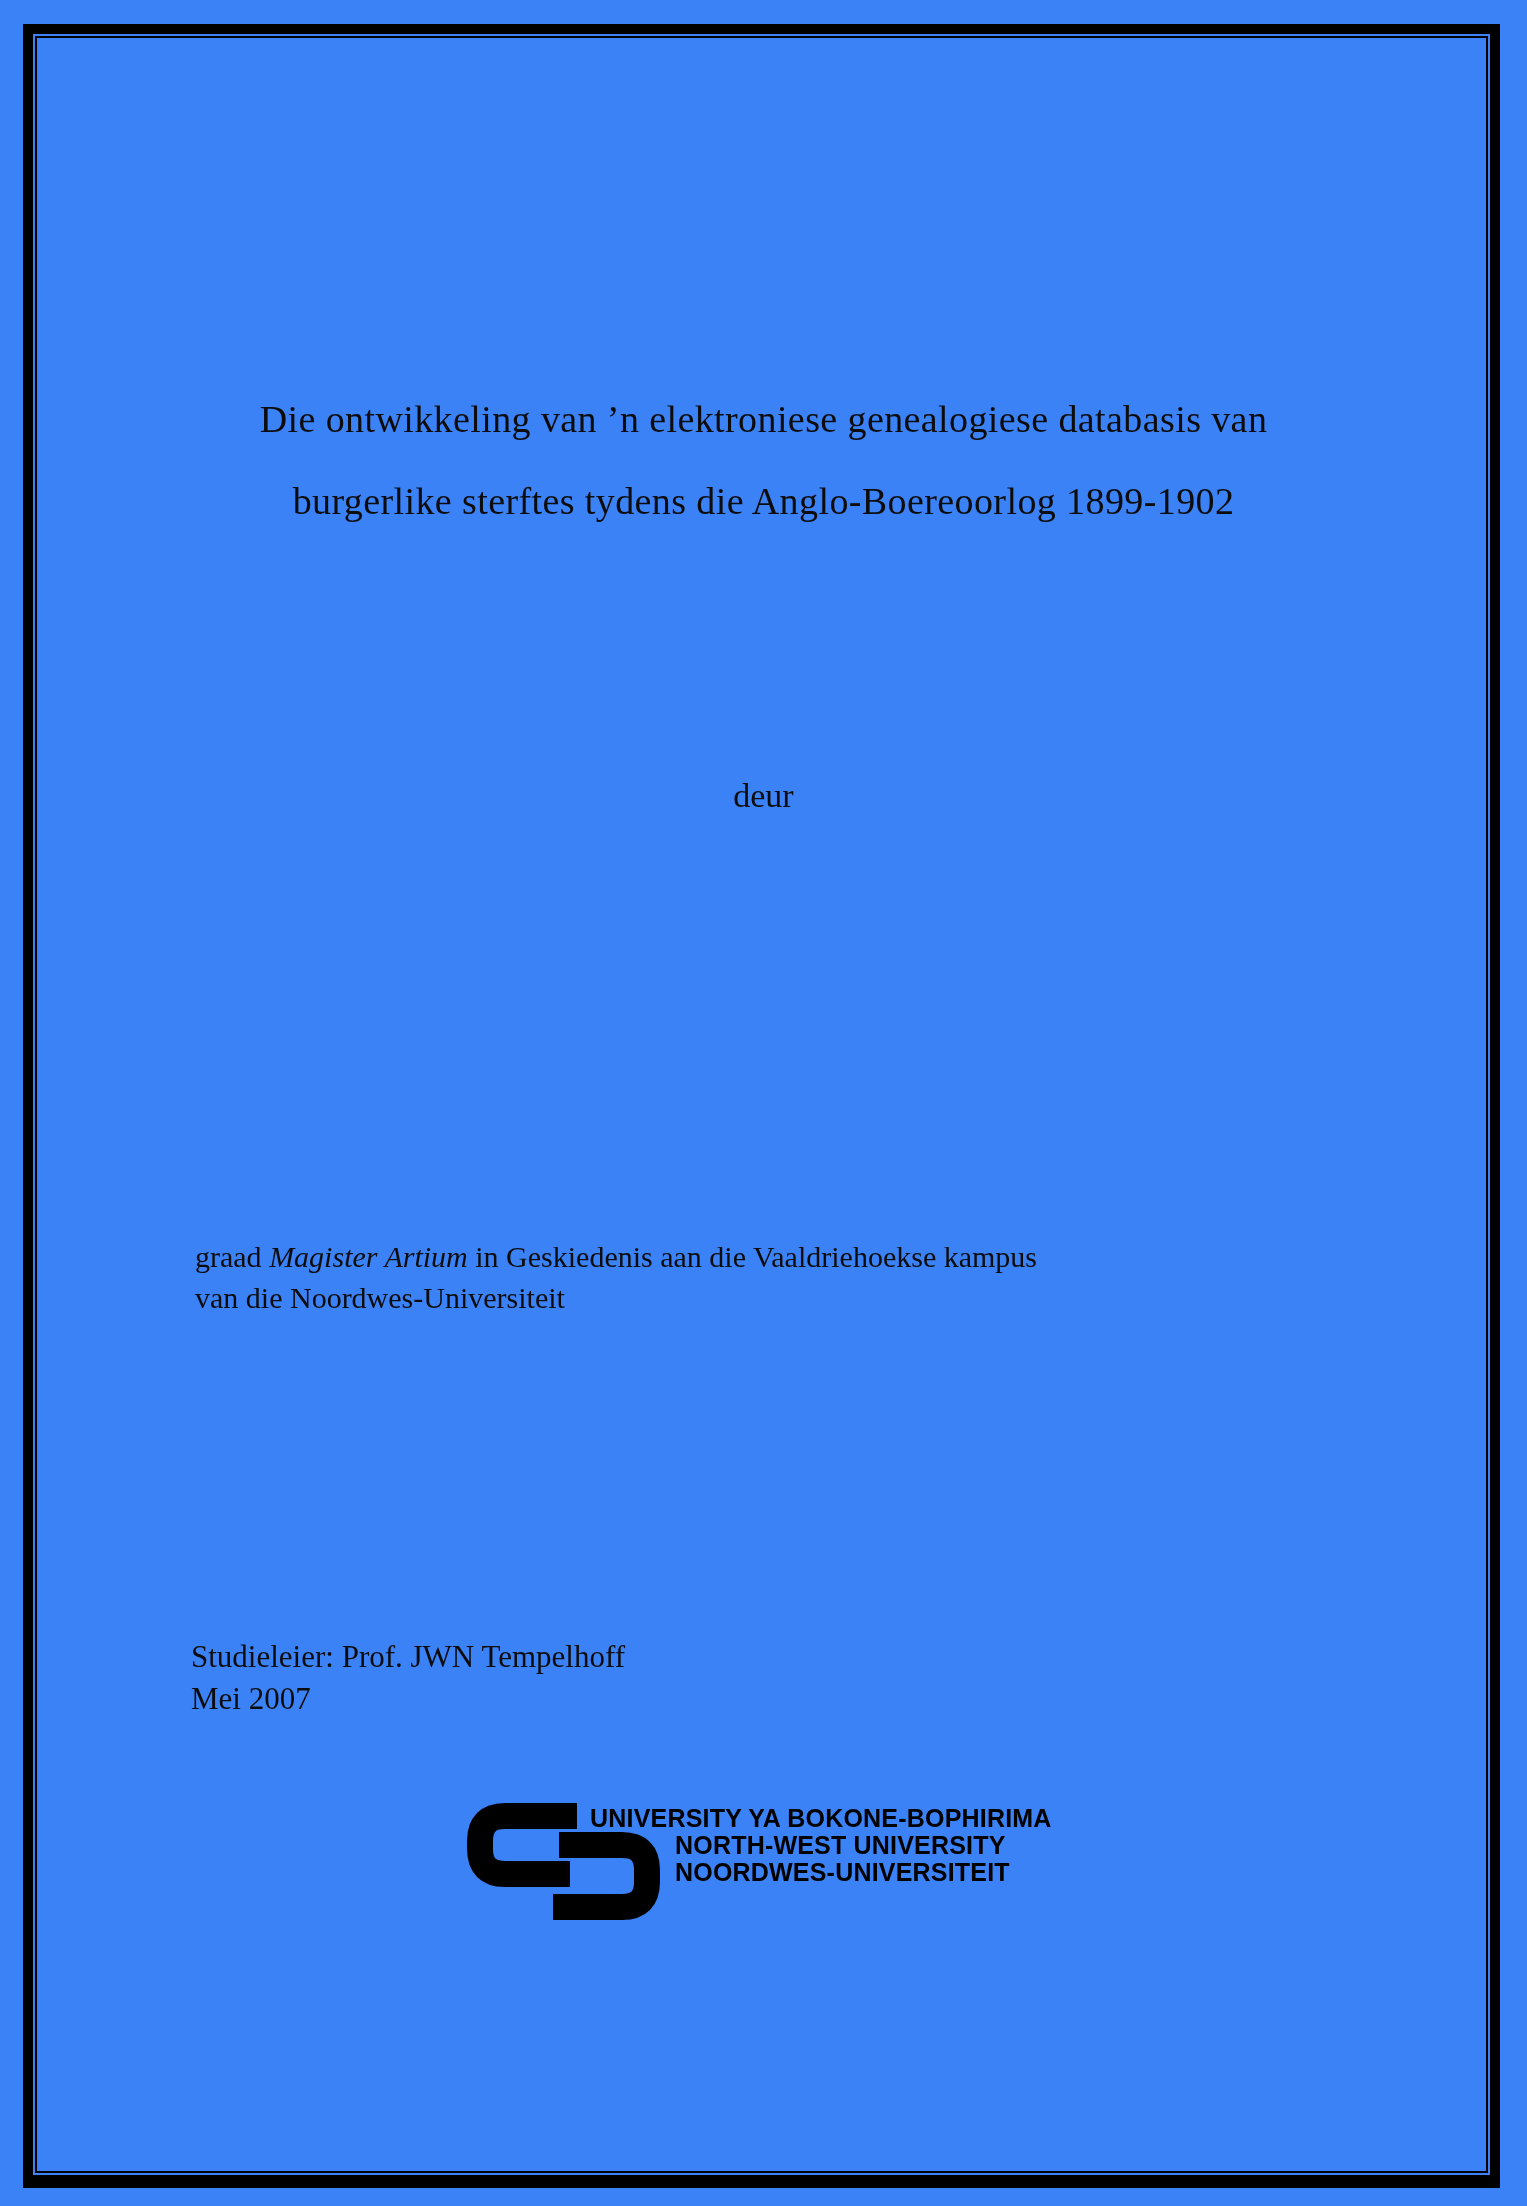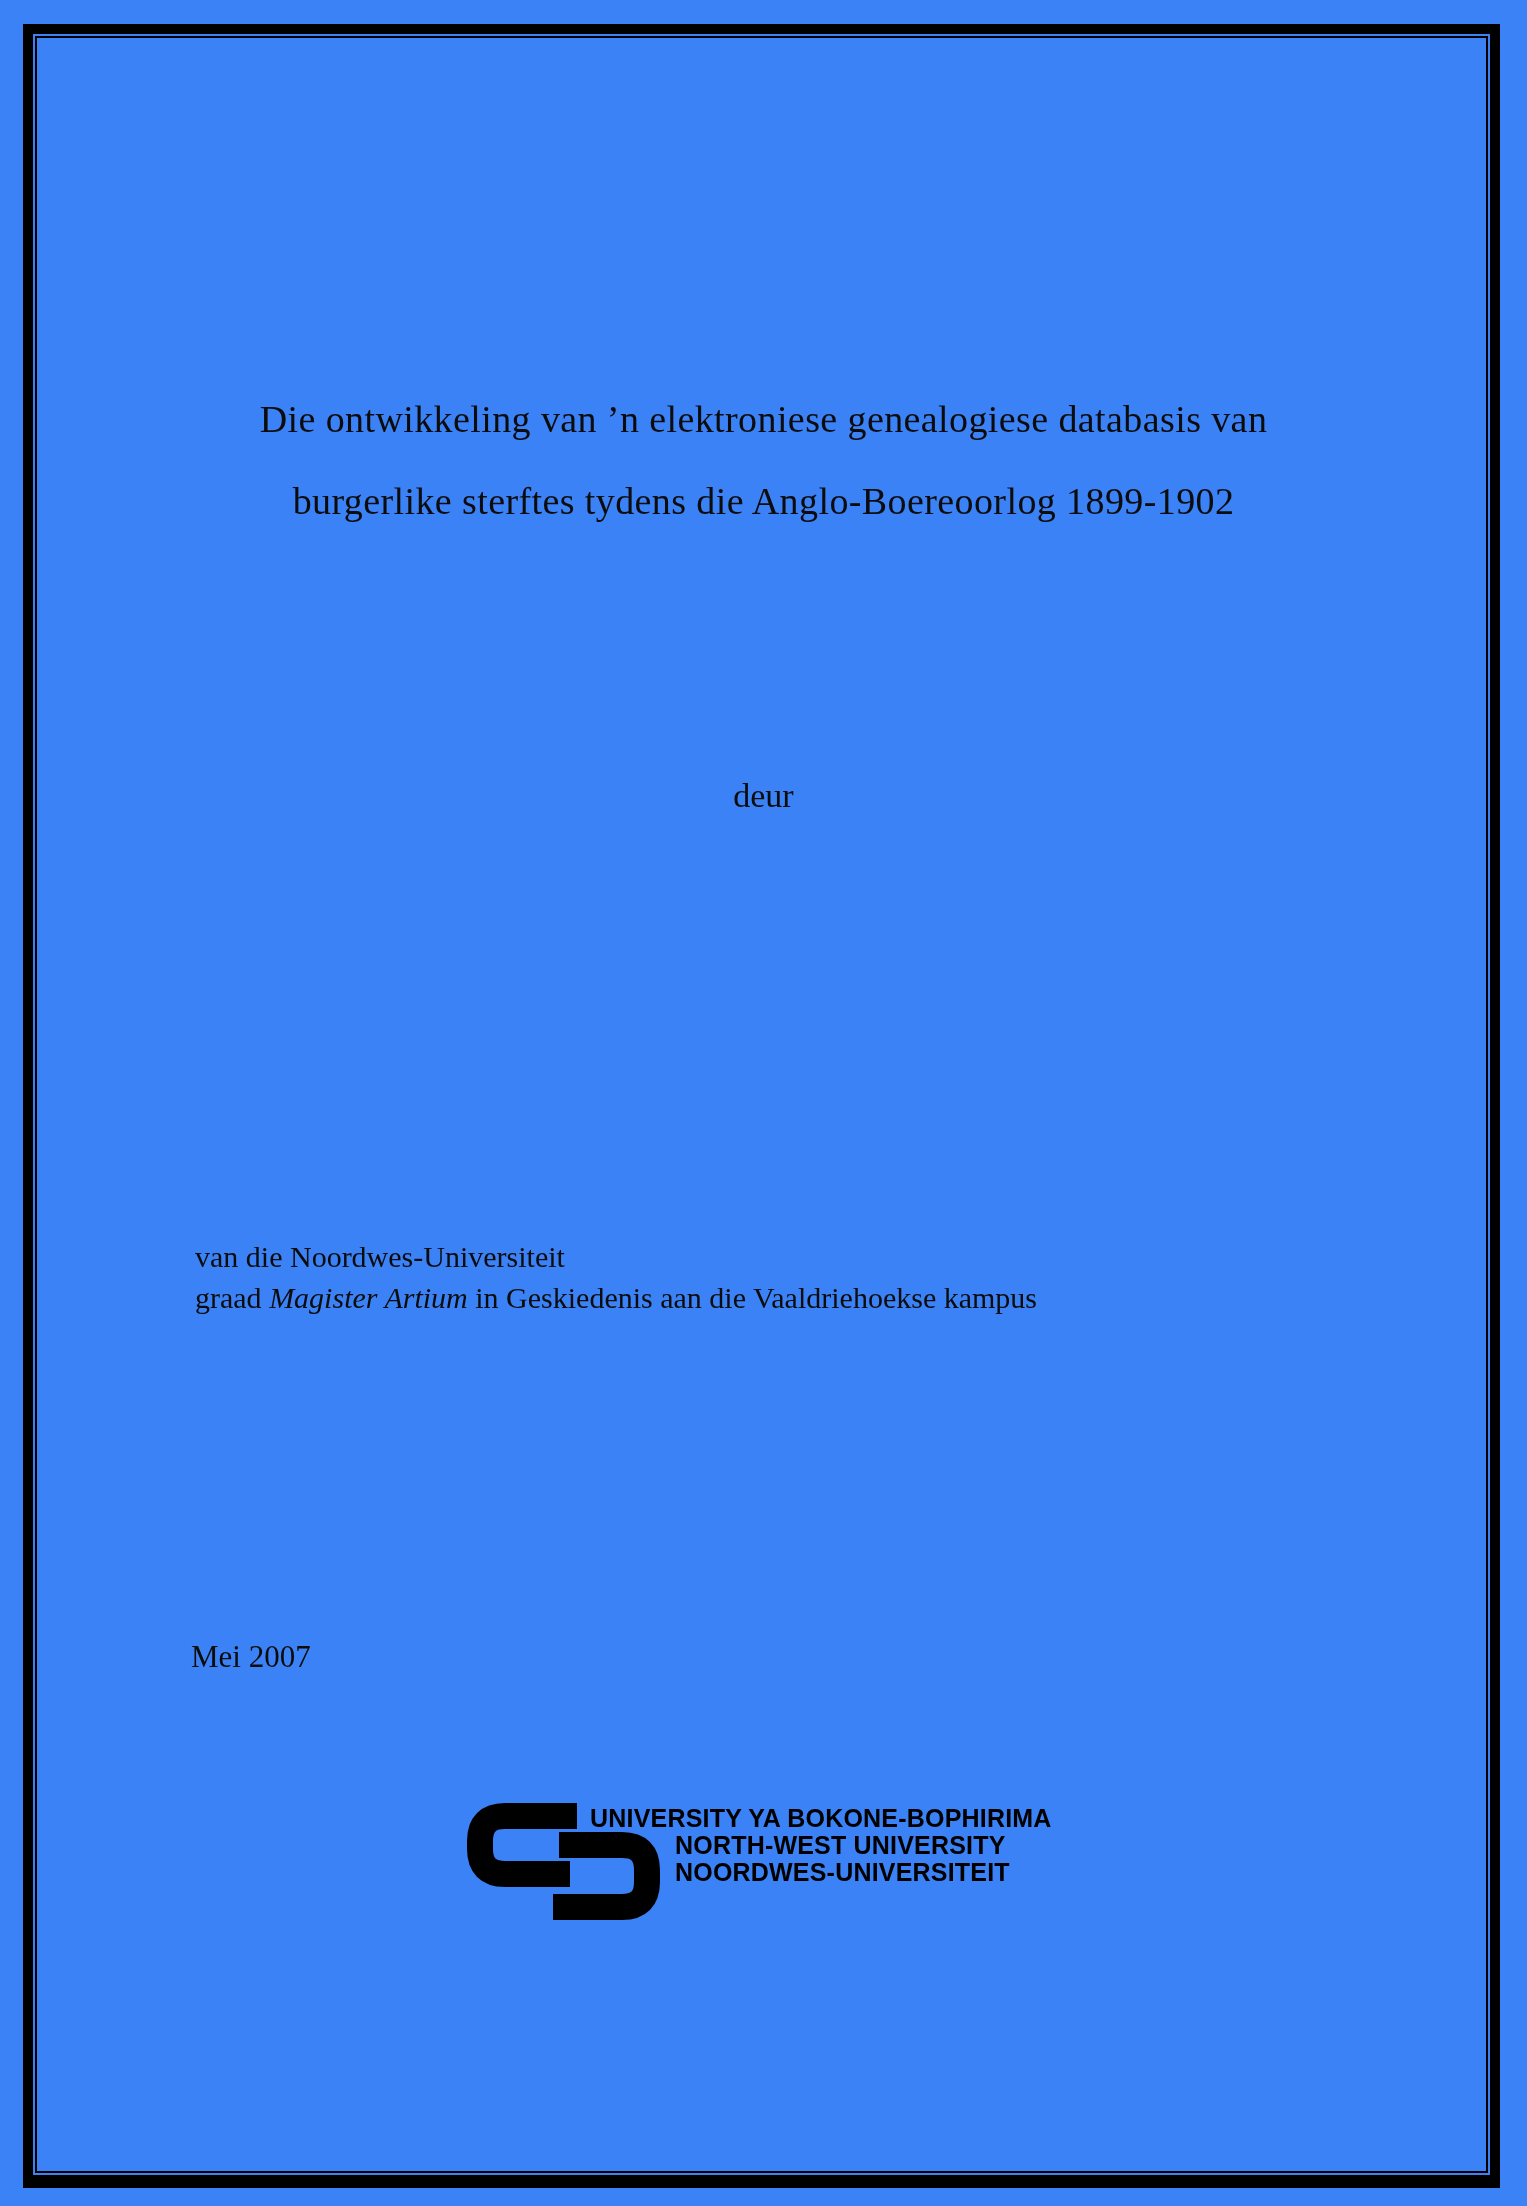--- a/index.html
+++ b/index.html
@@ -98,25 +98,26 @@
 
   <div class="title-block">
     <div>Die ontwikkeling van ’n elektroniese genealogiese databasis van</div>
     <div>burgerlike sterftes tydens die Anglo-Boereoorlog 1899-1902</div>
   </div>
 
   <div class="byline-deur">deur</div>
 
 
   <div class="thesis-block">
+    <div><span>graad </span><span class="italic">Magister Artium</span><span> in Geskiedenis aan die Vaaldriehoekse kampus</span></div>
     <div>van die Noordwes-Universiteit</div>
-    <div><span>graad </span><span class="italic">Magister Artium</span><span> in Geskiedenis aan die Vaaldriehoekse kampus</span></div>
   </div>
 
   <div class="supervisor-block">
+    <div>Studieleier: Prof. JWN Tempelhoff</div>
     <div>Mei 2007</div>
   </div>
 
   <div class="logo-block">
     <svg class="logo-mark" width="195" height="122" viewBox="0 0 195 122" aria-hidden="true">
       <path d="M 110 13 H 38 Q 13 13 13 38 V 46 Q 13 71 38 71 H 103" fill="none" stroke="#000" stroke-width="26" stroke-linecap="butt"></path>
       <path d="M 86 104 H 155 Q 180 104 180 79 V 67 Q 180 42 155 42 H 92" fill="none" stroke="#000" stroke-width="26" stroke-linecap="butt"></path>
     </svg>
     <div class="logo-text">
       <div>UNIVERSITY YA BOKONE-BOPHIRIMA</div>

